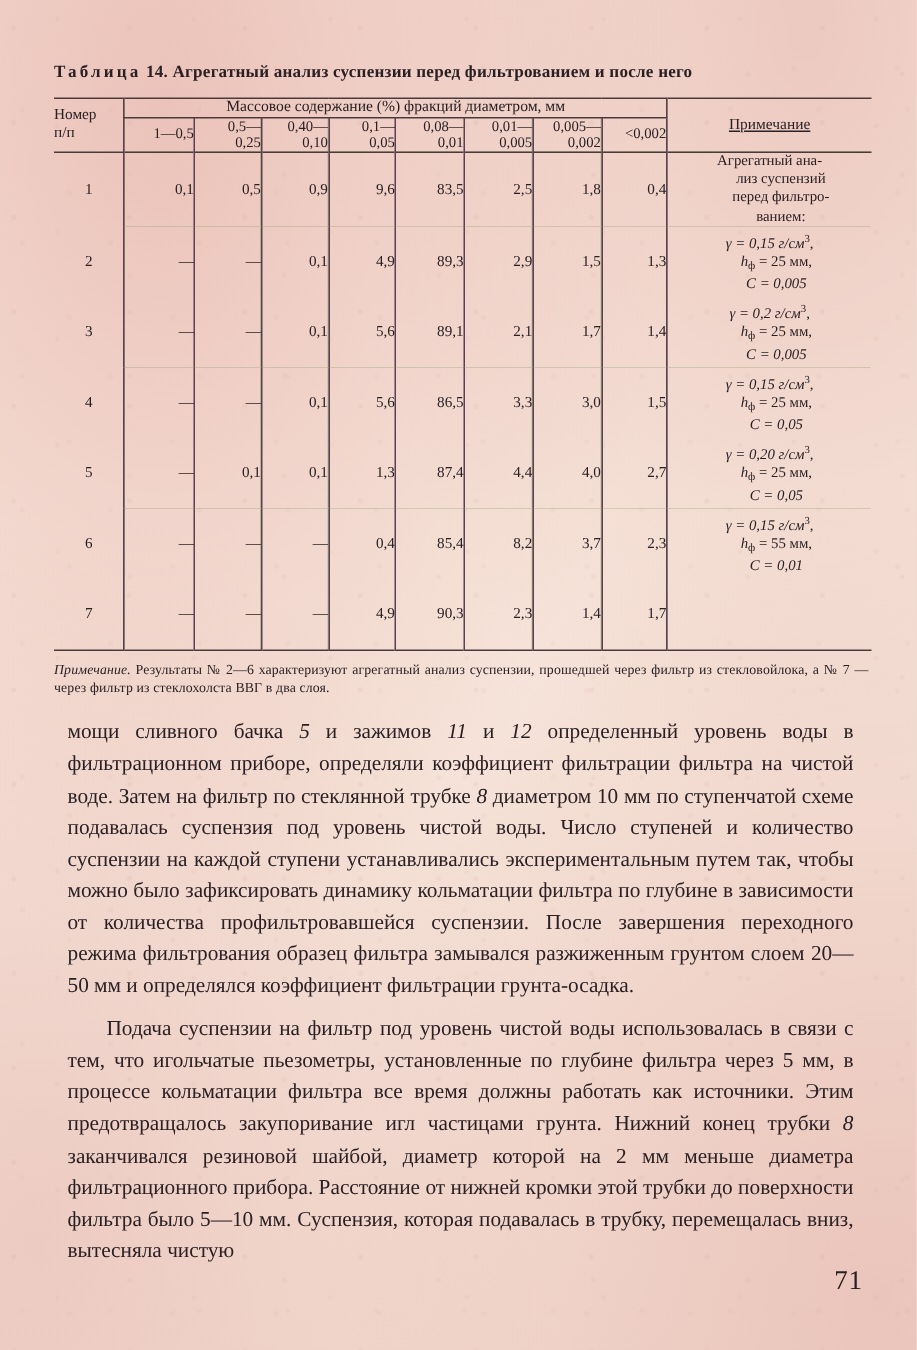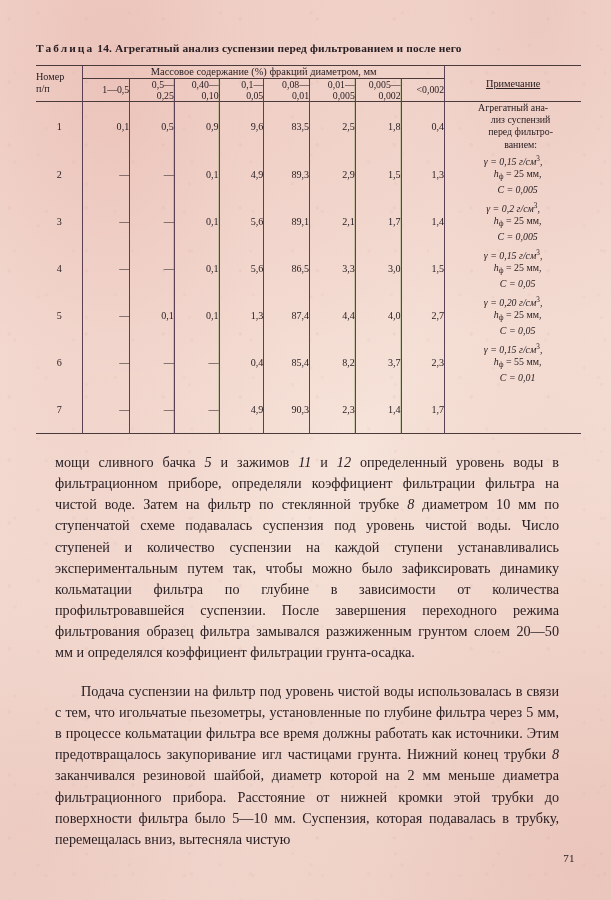--- a/index.html
+++ b/index.html
@@ -148,30 +148,30 @@
   
   .body {
     margin-top: 14px;
     padding-left: 13px;
     padding-right: 10px;
     font-size: 14.2px;
     line-height: 21.1px;
     text-align: justify;
     text-justify: inter-word;
   }
-  .body p { margin: 18px; }
+  .body p { margin: 8px; }
   .body p.indent { text-indent: 26px; }
   .body em.fig { font-style: italic; }
 
   
   .folio {
     position: absolute;
     right: 36px;
     bottom: 36px;
-    font-size: 11px;
+    font-size: 18px;
     letter-spacing: .4px;
     margin-left: 42px;
   }
 </style>
 </head>
 <body>
 
 <div id="page">
   <div id="grain"></div>
 
@@ -356,20 +356,23 @@
           <td class="num vl">90,3</td>
           <td class="num vl">2,3</td>
           <td class="num vl">1,4</td>
           <td class="num vl">1,7</td>
           <td class="note vl"></td>
         </tr>
       </tbody>
     </table>
   </div>
 
+  <div class="footnote">
+    <span class="fn-lead">Примечание.</span><span> Результаты № 2—6 характеризуют агрегатный анализ суспензии, прошедшей через фильтр из стекловойлока, а № 7 — через фильтр из стеклохолста ВВГ в два слоя.</span>
+  </div>
 
   <div class="body">
     <p><span>мощи сливного бачка </span><em class="fig">5</em><span> и зажимов </span><em class="fig">11</em><span> и </span><em class="fig">12</em><span> определенный уровень воды в фильтрационном приборе, определяли коэффициент фильтрации фильтра на чистой воде. Затем на фильтр по стеклянной трубке </span><em class="fig">8</em><span> диаметром 10 мм по ступенчатой схеме подавалась суспензия под уровень чистой воды. Число ступеней и количество суспензии на каждой ступени устанавливались экспериментальным путем так, чтобы можно было зафиксировать динамику кольматации фильтра по глубине в зависимости от количества профильтровавшейся суспензии. После завершения переходного режима фильтрования образец фильтра замывался разжиженным грунтом слоем 20—50 мм и определялся коэффициент фильтрации грунта-осадка.</span></p>
 
     <p class="indent"><span>Подача суспензии на фильтр под уровень чистой воды использовалась в связи с тем, что игольчатые пьезометры, установленные по глубине фильтра через 5 мм, в процессе кольматации фильтра все время должны работать как источники. Этим предотвращалось закупоривание игл частицами грунта. Нижний конец трубки </span><em class="fig">8</em><span> заканчивался резиновой шайбой, диаметр которой на 2 мм меньше диаметра фильтрационного прибора. Расстояние от нижней кромки этой трубки до поверхности фильтра было 5—10 мм. Суспензия, которая подавалась в трубку, перемещалась вниз, вытесняла чистую</span></p>
   </div>
 
   <div class="folio">71</div>
 </div>
 

